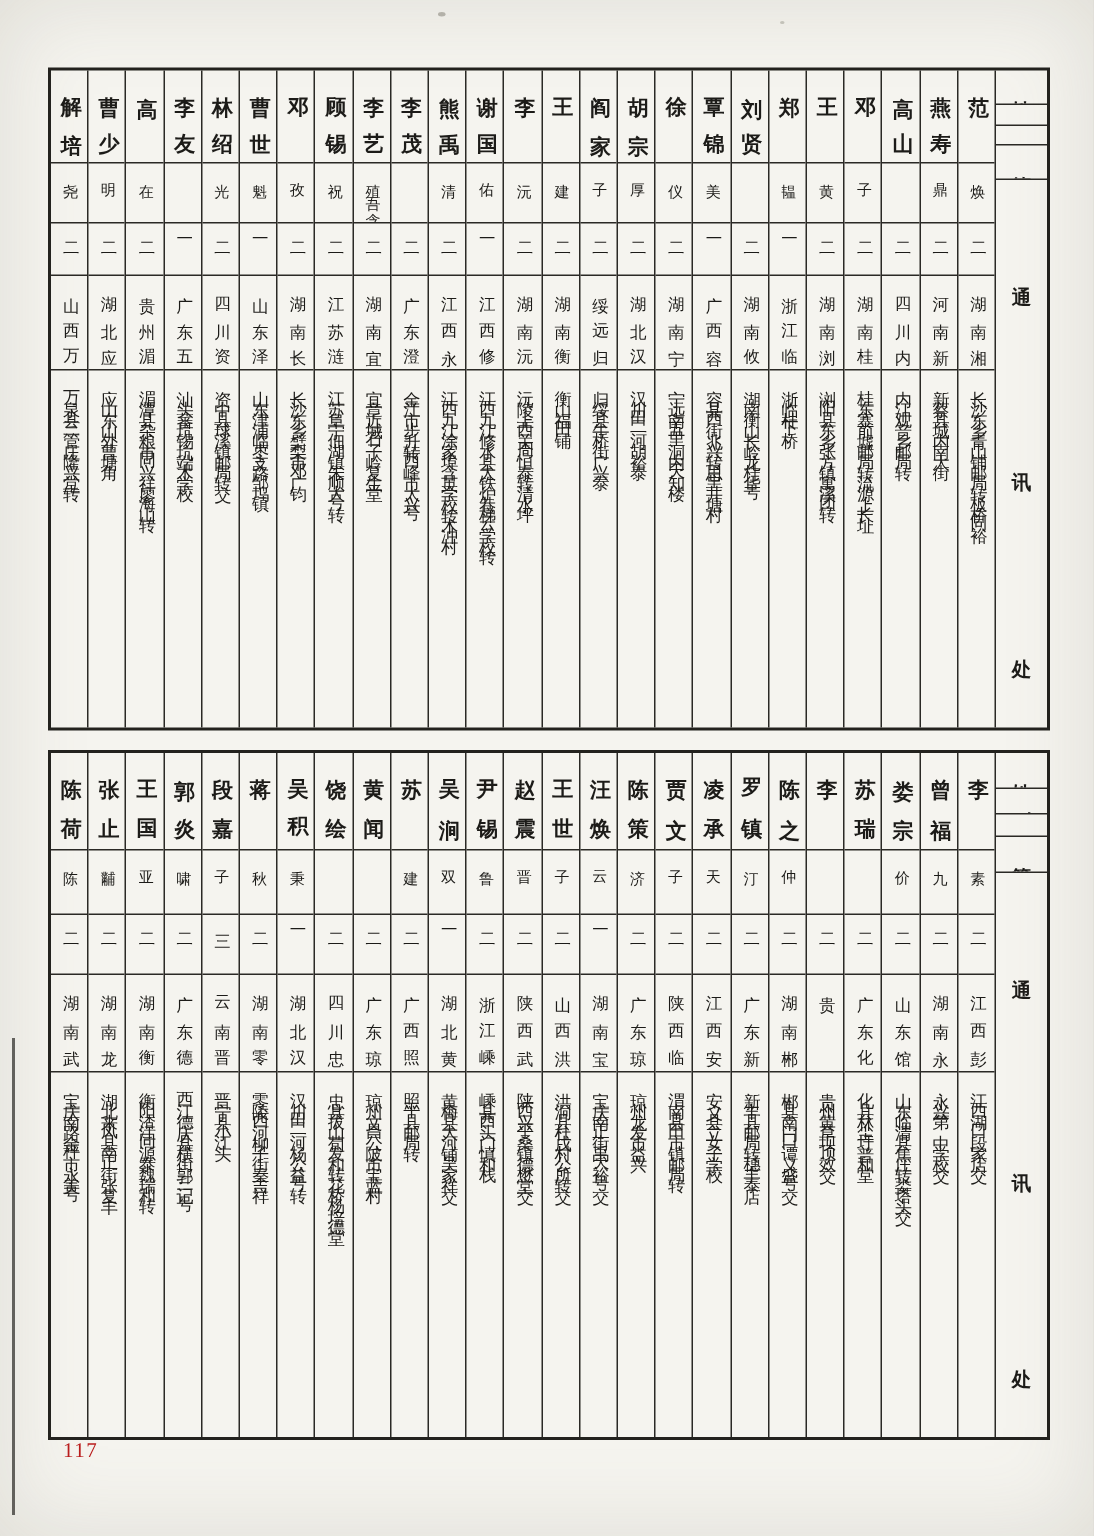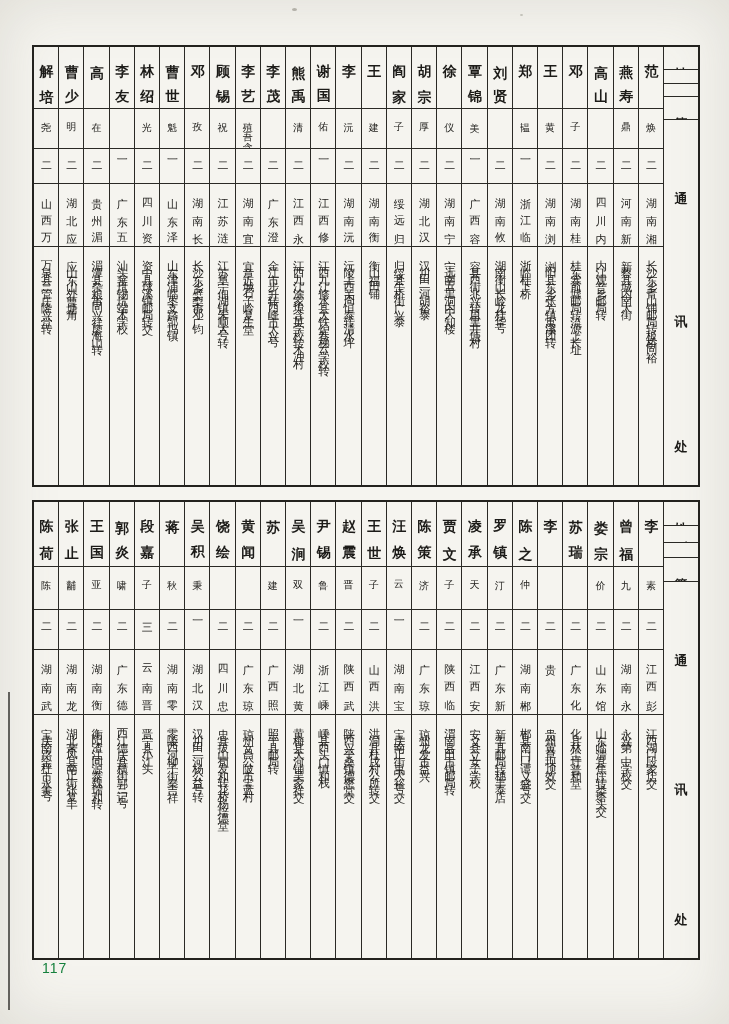--- a/index.html
+++ b/index.html
@@ -53,21 +53,21 @@
     height:100%; box-sizing:border-box; font-size:13px;
     text-align:justify; text-align-last:justify; line-height:1.0;
   }
   .h-name .vtext    { padding:10px 0; }
   .h-zi .vtext      { padding:5px 0; }
   .h-age .vtext     { padding:4px 0; }
   .h-native .vtext  { padding:10px 0; }
   .h-address .vtext { padding:56px 0; }
 
   .page-number { position:absolute; left:42px; top:960px; font-size:14px;
-                 font-family:Liberation Sans, sans-serif; color:#15803d; letter-spacing:1px; }
+                 font-family:Liberation Serif, serif; color:#b91c1c; letter-spacing:1px; }
   .edge-line { position:absolute; left:8px; top:692px; width:2px; height:318px;
                background:#34332f; opacity:.75; }
   .speck-a { position:absolute; left:292px; top:8px; width:5px; height:3px; background:#8d8a80; opacity:.6; border-radius:50%; }
   .speck-b { position:absolute; left:520px; top:14px; width:3px; height:2px; background:#9a978c; opacity:.5; border-radius:50%; }
 </style>
 </head>
 <body>
 
 <div class="page">
   <div class="speck-a"></div>

